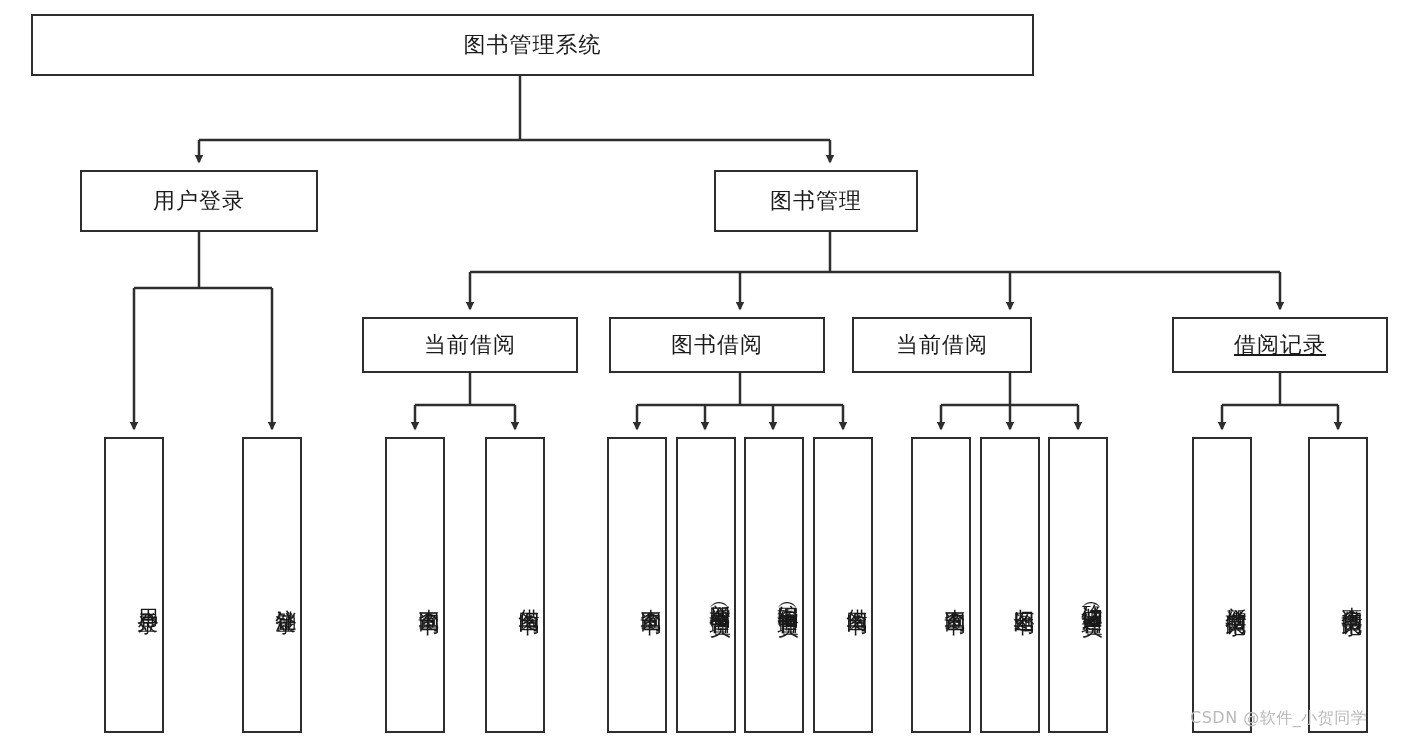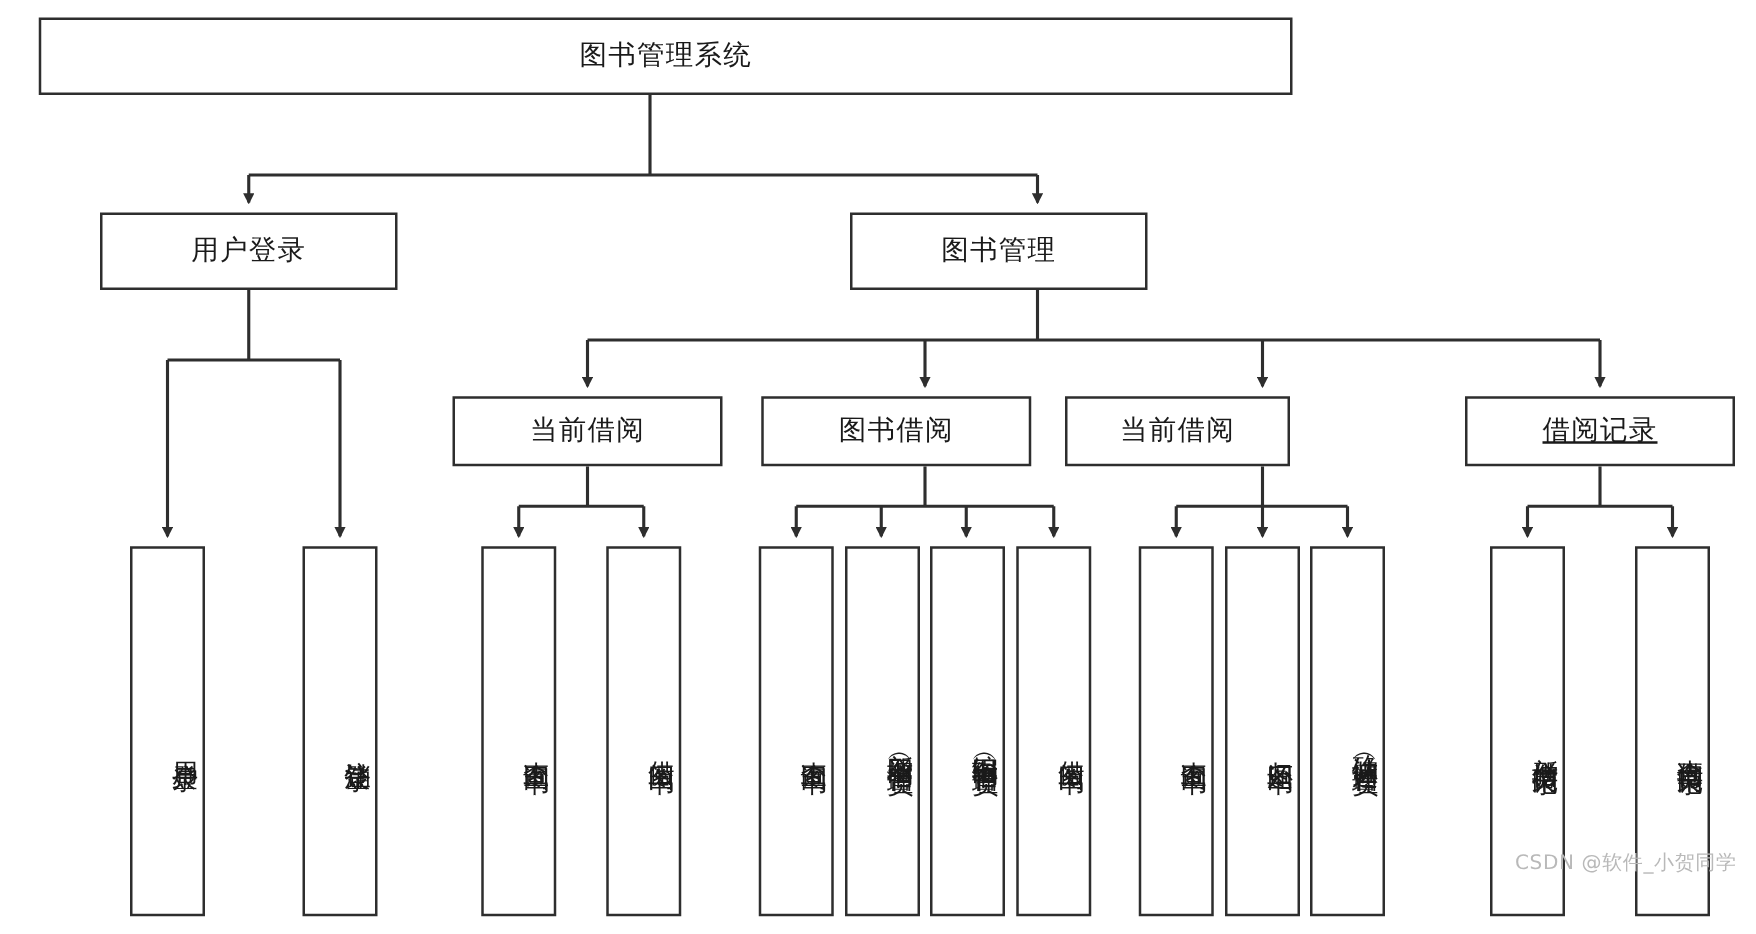--- a/index.html
+++ b/index.html
@@ -49,27 +49,26 @@
   }
   .node.vert .vlabel {
     writing-mode: vertical-rl;
     text-orientation: upright;
     display: block;
     white-space: nowrap;
   }
   .watermark {
     position: absolute;
     left: 1190px;
-    top: 680px;
+    top: 708px;
     font-size: 16px;
     color: #b9b9b9;
     letter-spacing: 0.5px;
     white-space: nowrap;
     font-family: "DejaVu Sans", "Liberation Sans", sans-serif;
-    margin-left: 22px;
   }
 </style>
 </head>
 <body>
 
 <div id="canvas">
 
   <svg class="edges" viewBox="0 0 1405 747">
     <defs>
       <marker id="arrow" markerWidth="9" markerHeight="9" refX="7.5" refY="4.5" orient="auto" markerUnits="userSpaceOnUse">
@@ -120,21 +119,21 @@
     </g>
   </svg>
 
   <div class="node horiz" style="left:19px; top:14px; width:1003px; height:62px;margin-left:12px;">
     <span>图书管理系统</span>
   </div>
 
   <div class="node horiz" style="left:80px; top:170px; width:238px; height:62px;">
     <span>用户登录</span>
   </div>
-  <div class="node horiz" style="left:680px; top:170px; width:238px; height:62px;justify-content:center;">
+  <div class="node horiz" style="left:714px; top:170px; width:204px; height:62px;justify-content:center;">
     <span>图书管理</span>
   </div>
 
   <div class="node horiz" style="left:362px; top:317px; width:216px; height:56px;">
     <span>当前借阅</span>
   </div>
   <div class="node horiz" style="left:609px; top:317px; width:216px; height:56px;">
     <span>图书借阅</span>
   </div>
   <div class="node horiz" style="left:852px; top:317px; width:180px; height:56px;">

